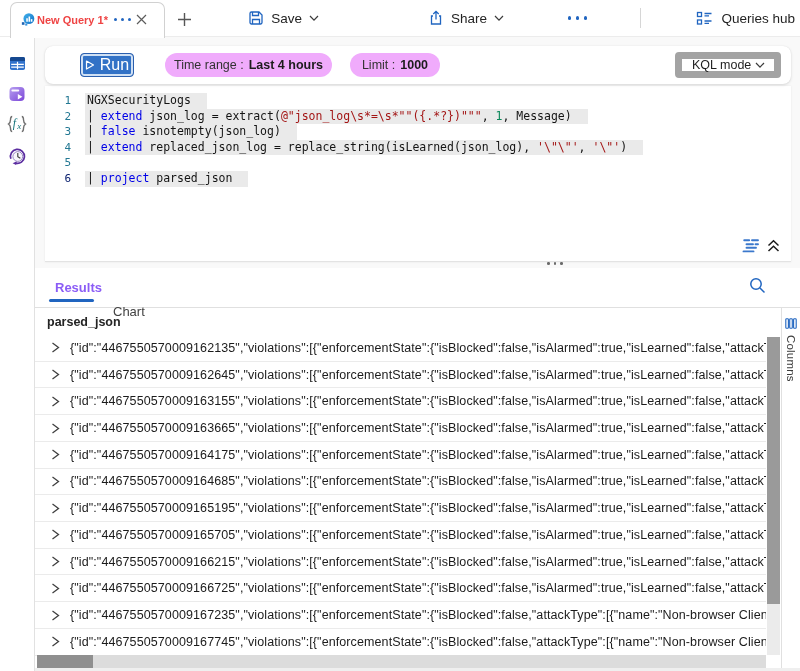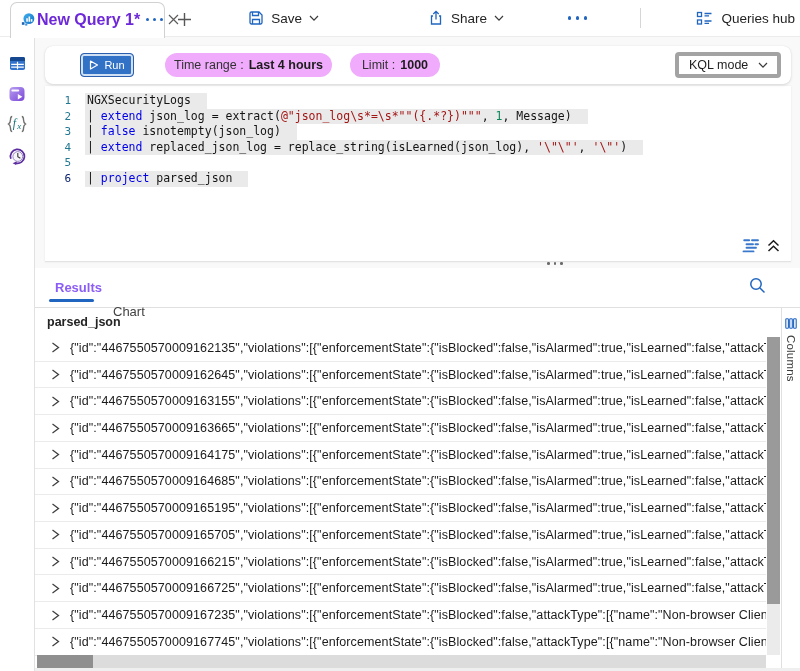--- a/index.html
+++ b/index.html
@@ -2,21 +2,21 @@
 <html><head>
 <meta charset="utf-8">
 <style>
   * { margin:0; padding:0; box-sizing:border-box; }
   html,body { width:800px; height:671px; overflow:hidden; }
   body { font-family:"Liberation Sans", sans-serif; background:#ffffff; position:relative; color:#242424; }
 
   
   .topbar { position:absolute; left:0; top:0; width:800px; height:37px; background:#fff; border-bottom:1px solid #ececec; z-index:5; }
   .tab { position:absolute; left:10px; top:2px; width:155px; height:36px; background:#fff; border:1px solid #d1d1d1; border-bottom:none; border-radius:7px 7px 0 0; display:flex; align-items:center; padding:0 4px 2px 10px; z-index:6; }
-  .tab-title { font-size:16px; font-weight:bold; color:#6d28d9; margin-left:2px; white-space:nowrap; }
+  .tab-title { font-size:11px; font-weight:bold; color:#ef4444; margin-left:2px; white-space:nowrap; }
   .tab-more { margin-left:6px; display:flex; gap:4px; align-items:center; }
   .tab-more i { width:3px; height:3px; border-radius:50%; background:#2065c0; }
   .tab-close { margin-left:5px; display:flex; align-items:center; }
   .newtab-btn { position:absolute; left:172px; top:7px; width:24px; height:24px; display:flex; align-items:center; justify-content:center; }
   .topbar-right { position:absolute; right:5px; top:0; height:36px; display:flex; align-items:center;gap:43px; }
   .tb-item { display:flex; align-items:center; font-size:13.5px; color:#242424; }
   .tb-item .lbl { margin:0 6px 0 7px; }
   .tb-sep { width:1px; height:20px; background:#d6d6d6; margin:0 12px 0 10px; }
   .tb-dots { display:flex; gap:4.5px; margin-left:20px; }
   .tb-dots i { width:3.5px; height:3.5px; border-radius:50%; background:#2065c0; }
@@ -24,26 +24,26 @@
 
   
   .rail { position:absolute; left:0; top:37px; width:35px; height:634px; background:#fff; border-right:1px solid #e1e1e1; z-index:4; }
   .rail-item { position:absolute; left:0; width:34px; height:26px; display:flex; align-items:center; justify-content:center; }
 
   
   .content { position:absolute; left:35px; top:37px; width:765px; height:634px; background:#f9f9f9; }
 
   
   .toolbar-card { position:absolute; left:10px; top:9px; width:746px; height:38px; background:#fff; border-radius:8px; box-shadow:0 1px 3px rgba(0,0,0,.13), 0 0 1px rgba(0,0,0,.1); z-index:2; }
-  .run-btn { position:absolute; left:35px; top:7px; width:54px; height:24px; background:#3272c6; border:1px solid #2b5fae; border-radius:4px; box-shadow:inset 0 0 0 2px rgba(235,243,252,.85); color:#fff; font-size:11px; display:flex; align-items:center; justify-content:center; gap:5px; }
+  .run-btn { position:absolute; left:35px; top:7px; width:54px; height:24px; background:#3272c6; border:1px solid #2b5fae; border-radius:4px; box-shadow:inset 0 0 0 2px rgba(235,243,252,.85); color:#fff; font-size:16px; display:flex; align-items:center; justify-content:center; gap:5px; }
   .pill { position:absolute; top:7px; height:24px; background:#f0abfc; border-radius:12px; display:flex; align-items:center; font-size:12.5px; color:#323232; padding:0 12px; white-space:nowrap; }
   .pill b { color:#1c1c1c; margin-left:5px; }
   .pill-time { left:120px; width:167px; justify-content:center; }
   .pill-limit { left:305px; width:90px; justify-content:center; }
-  .mode-select { position:absolute; left:630px; top:6px; width:106px; height:26px; background:#fff; border:4px solid #a3a3a3; border-radius:4px; display:flex; align-items:center; font-size:12.5px; color:#1f1f1f; padding:0 8px 0 10px; justify-content:space-between; }
+  .mode-select { position:absolute; left:630px; top:6px; width:106px; height:26px; background:#fff; border:7px solid #a3a3a3; border-radius:4px; display:flex; align-items:center; font-size:12.5px; color:#1f1f1f; padding:0 8px 0 10px; justify-content:space-between; }
 
   
   .editor-panel { position:absolute; left:10px; top:49px; width:746px; height:176px; background:#fff; border-bottom:1px solid #e3e3e3; box-shadow:0 0 2px rgba(0,0,0,.08); }
   .code-lines { position:absolute; left:0; top:7px; width:100%; }
   .code-line { display:flex; height:15.6px; line-height:15.6px; font-family:"DejaVu Sans Mono", monospace; font-size:11.5px; white-space:pre; }
   .gutter { width:26px; text-align:right; color:#237893; font-size:11px; flex:none; }
   .code-line.active .gutter { color:#0b216f; }
   .code-text { margin-left:14px; background:#eaeaea; padding:0 16px 0 2px; color:#141414; }
   .seg.kw { color:#0000e8; }
   .seg.str { color:#a31515; }

